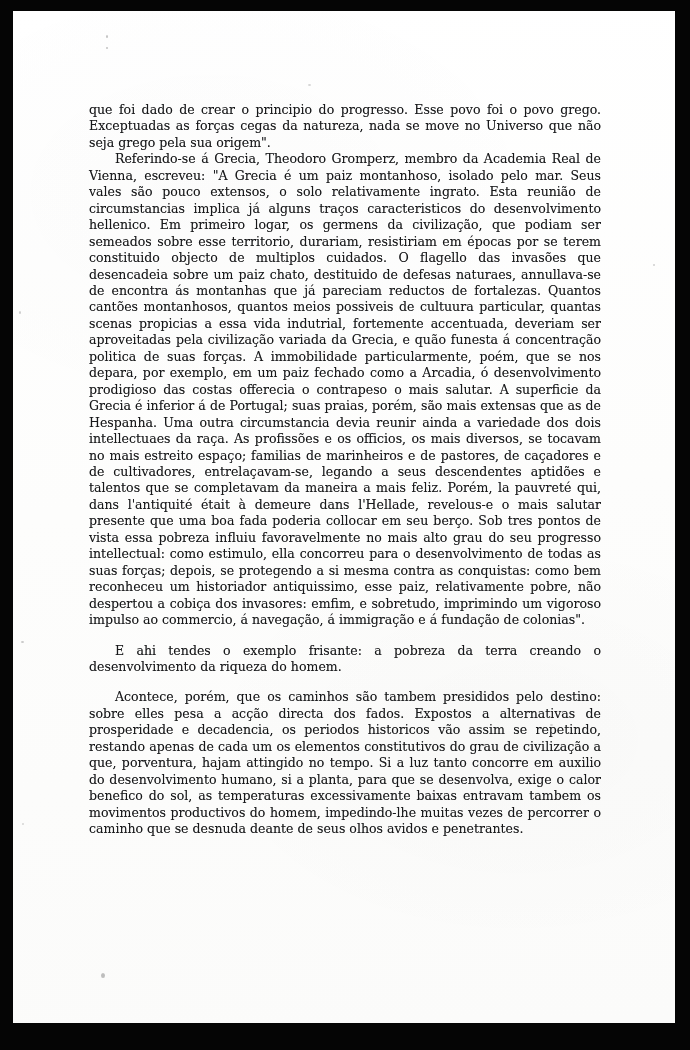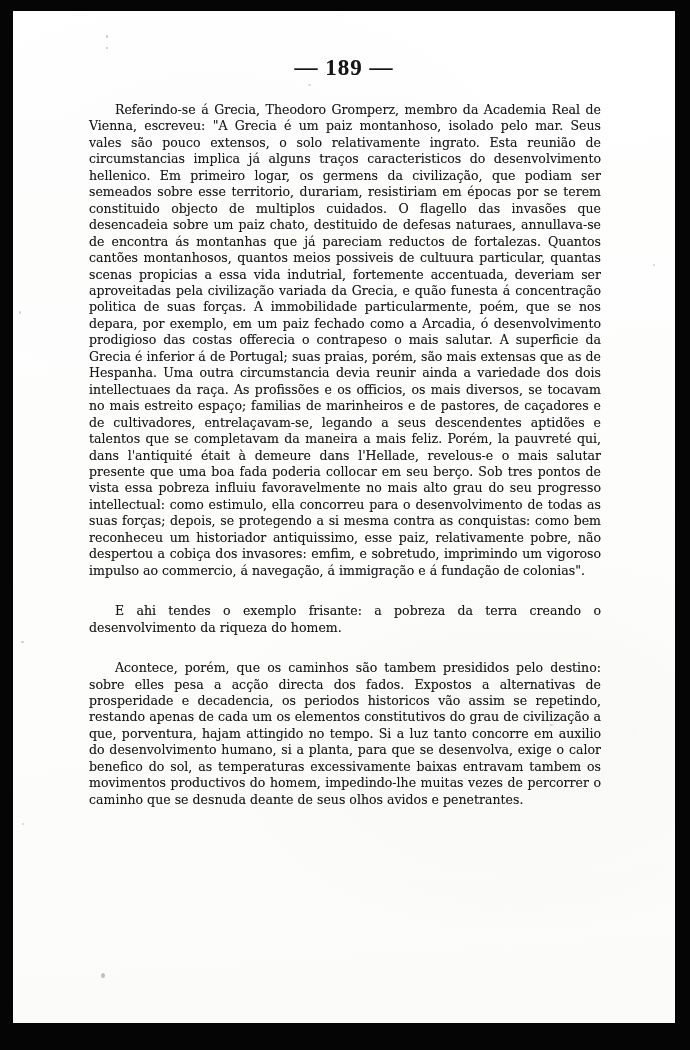--- a/index.html
+++ b/index.html
@@ -93,21 +93,21 @@
 
   .para + .para {
     margin-top: 0;
   }
 
   .para.indent {
     text-indent: 26px;
   }
 
   .para.gap {
-    margin-top: 24px;
+    margin-top: 14px;
   }
 
   .fr {
   }
 
   
   .speck {
     position: absolute;
     background: #8a8a8a;
     border-radius: 50%;
@@ -141,24 +141,24 @@
     <div class="speck s3"></div>
     <div class="speck s4"></div>
     <div class="speck s5"></div>
     <div class="speck s6"></div>
     <div class="speck s7"></div>
     <div class="speck s8"></div>
     <div class="speck s9"></div>
 
     <div class="page-inner">
 
-      <div class="folio">— 189 —</div>
 
       <div class="textblock">
 
+        <p class="para">que foi dado de crear o principio do progresso. Esse povo foi o povo grego. Exceptuadas as forças cegas da natureza, nada se move no Universo que não seja grego pela sua origem".</p>
 
         <p class="para indent"><span>Referindo-se á Grecia, Theodoro Gromperz, membro da Academia Real de Vienna, escreveu: "A Grecia é um paiz montanhoso, isolado pelo mar. Seus vales são pouco extensos, o solo relativamente ingrato. Esta reunião de circumstancias implica já alguns traços caracteristicos do desenvolvimento hellenico. Em primeiro logar, os germens da civilização, que podiam ser semeados sobre esse territorio, durariam, resistiriam em épocas por se terem constituido objecto de multiplos cuidados. O flagello das invasões que desencadeia sobre um paiz chato, destituido de defesas naturaes, annullava-se de encontra ás montanhas que já pareciam reductos de fortalezas. Quantos cantões montanhosos, quantos meios possiveis de cultuura particular, quantas scenas propicias a essa vida indutrial, fortemente accentuada, deveriam ser aproveitadas pela civilização variada da Grecia, e quão funesta á concentração politica de suas forças. A immobilidade particularmente, poém, que se nos depara, por exemplo, em um paiz fechado como a Arcadia, ó desenvolvimento prodigioso das costas offerecia o contrapeso o mais salutar. A superficie da Grecia é inferior á de Portugal; suas praias, porém, são mais extensas que as de Hespanha. Uma outra circumstancia devia reunir ainda a variedade dos dois intellectuaes da raça. As profissões e os officios, os mais diversos, se tocavam no mais estreito espaço; familias de marinheiros e de pastores, de caçadores e de cultivadores, entrelaçavam-se, legando a seus descendentes aptidões e talentos que se completavam da maneira a mais feliz. Porém, </span><span class="fr">la pauvreté qui, dans l'antiquité était à demeure dans l'Hellade</span><span>, revelous-e o mais salutar presente que uma boa fada poderia collocar em seu berço. Sob tres pontos de vista essa pobreza influiu favoravelmente no mais alto grau do seu progresso intellectual: como estimulo, ella concorreu para o desenvolvimento de todas as suas forças; depois, se protegendo a si mesma contra as conquistas: como bem reconheceu um historiador antiquissimo, esse paiz, relativamente pobre, não despertou a cobiça dos invasores: emfim, e sobretudo, imprimindo um vigoroso impulso ao commercio, á navegação, á immigração e á fundação de colonias".</span></p>
 
         <p class="para indent gap">E ahi tendes o exemplo frisante: a pobreza da terra creando o desenvolvimento da riqueza do homem.</p>
 
         <p class="para indent gap">Acontece, porém, que os caminhos são tambem presididos pelo destino: sobre elles pesa a acção directa dos fados. Expostos a alternativas de prosperidade e decadencia, os periodos historicos vão assim se repetindo, restando apenas de cada um os elementos constitutivos do grau de civilização a que, porventura, hajam attingido no tempo. Si a luz tanto concorre em auxilio do desenvolvimento humano, si a planta, para que se desenvolva, exige o calor benefico do sol, as temperaturas excessivamente baixas entravam tambem os movimentos productivos do homem, impedindo-lhe muitas vezes de percorrer o caminho que se desnuda deante de seus olhos avidos e penetrantes.</p>
 
       </div>
     </div>
   </div>

